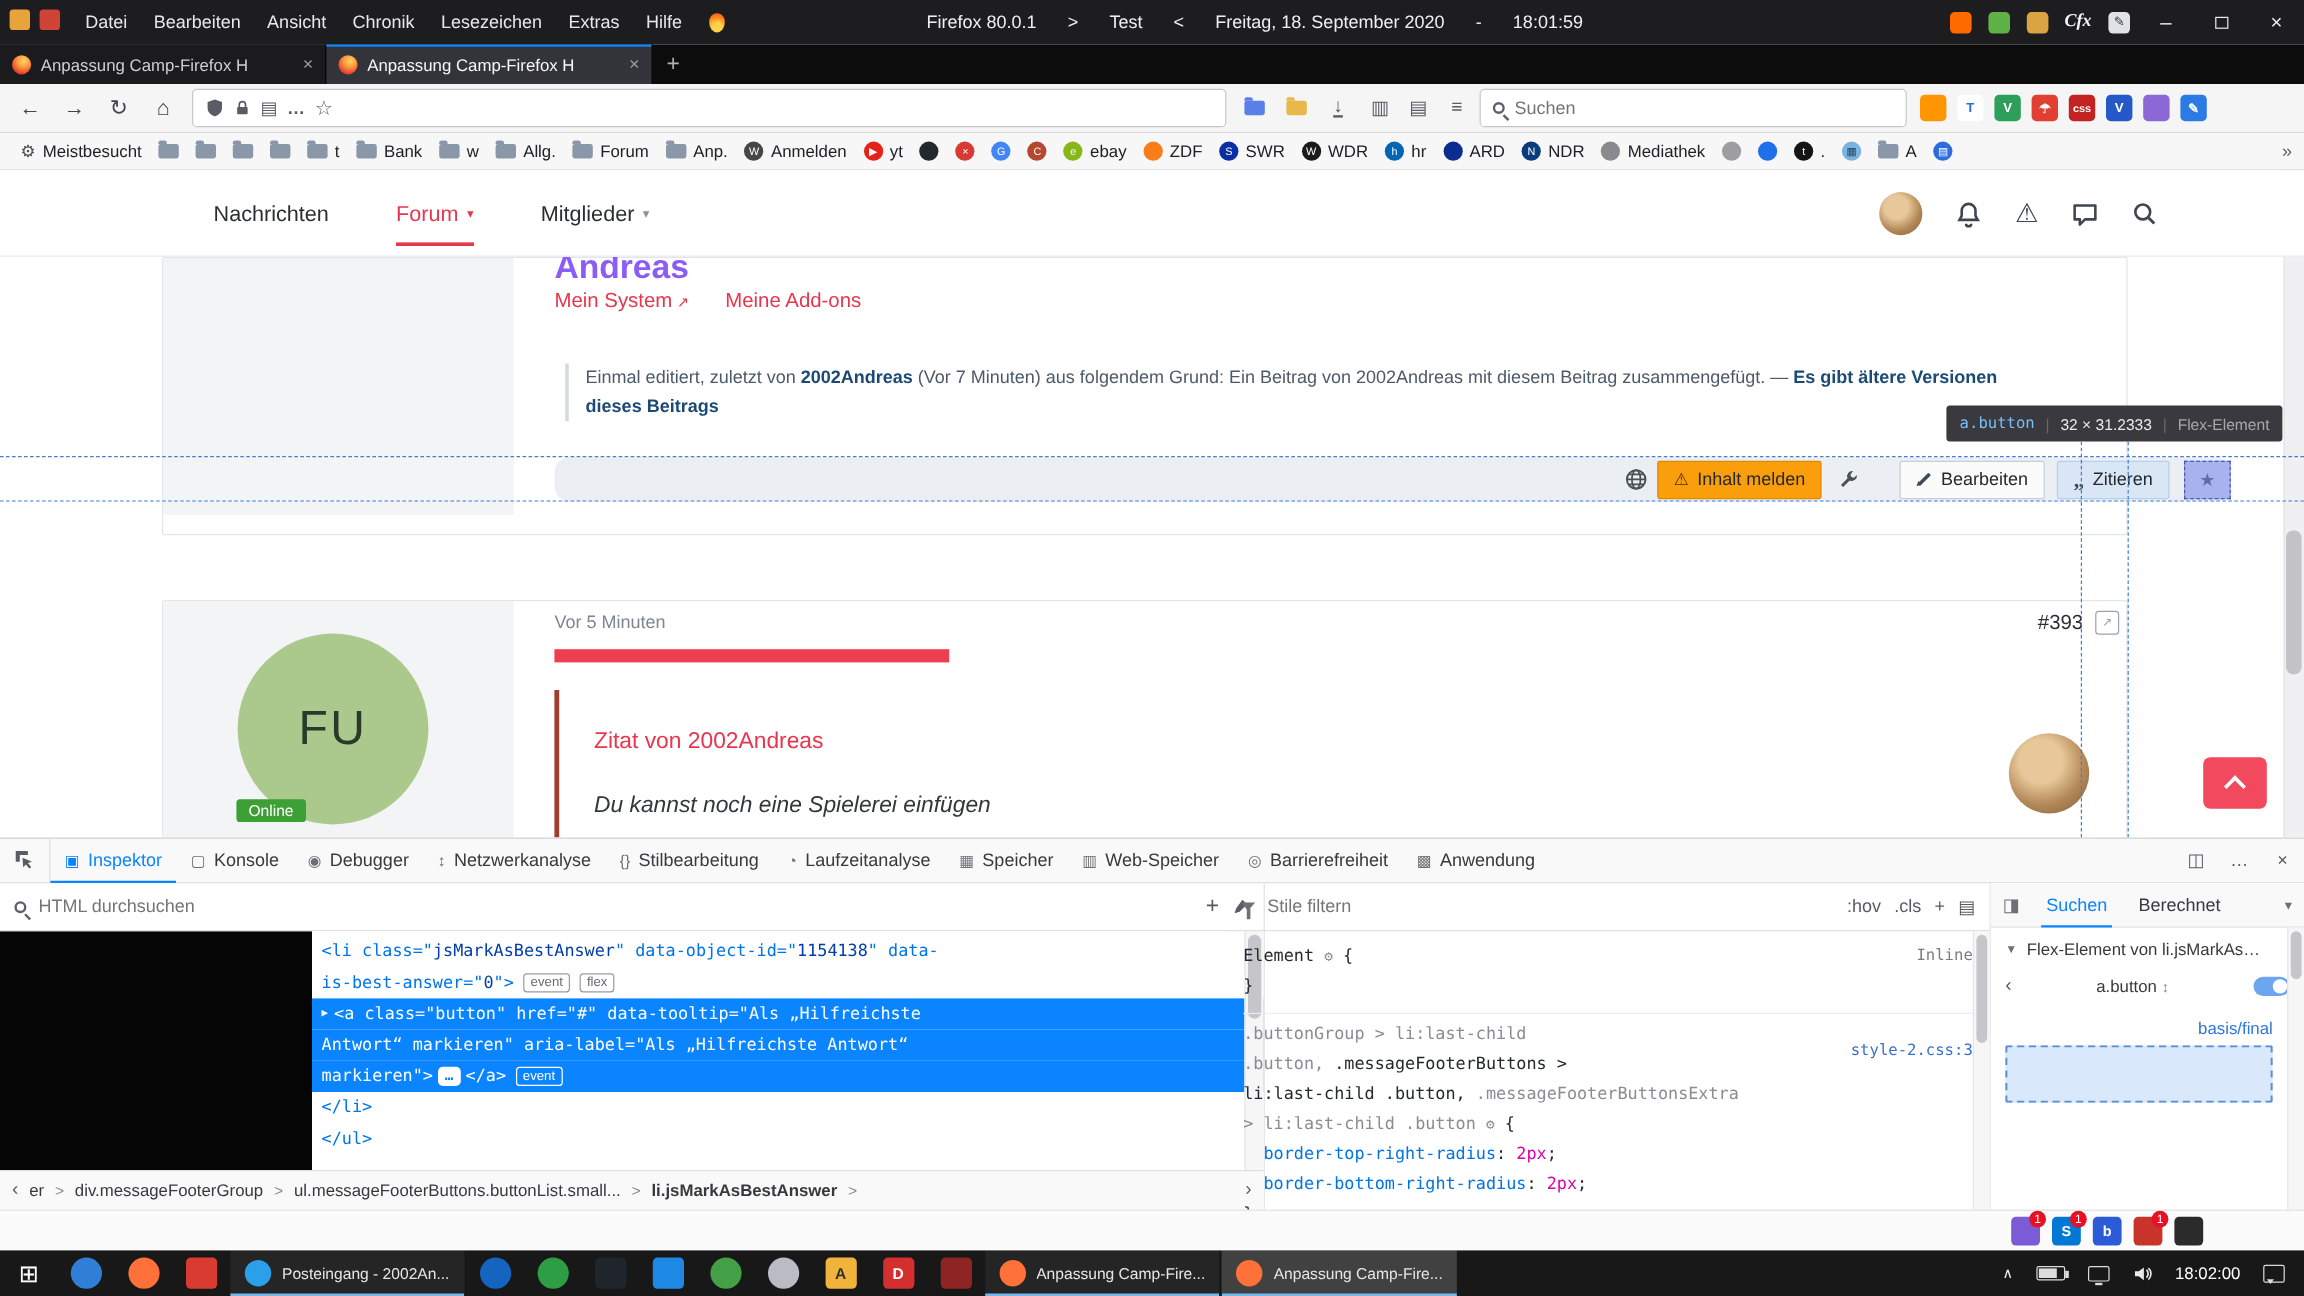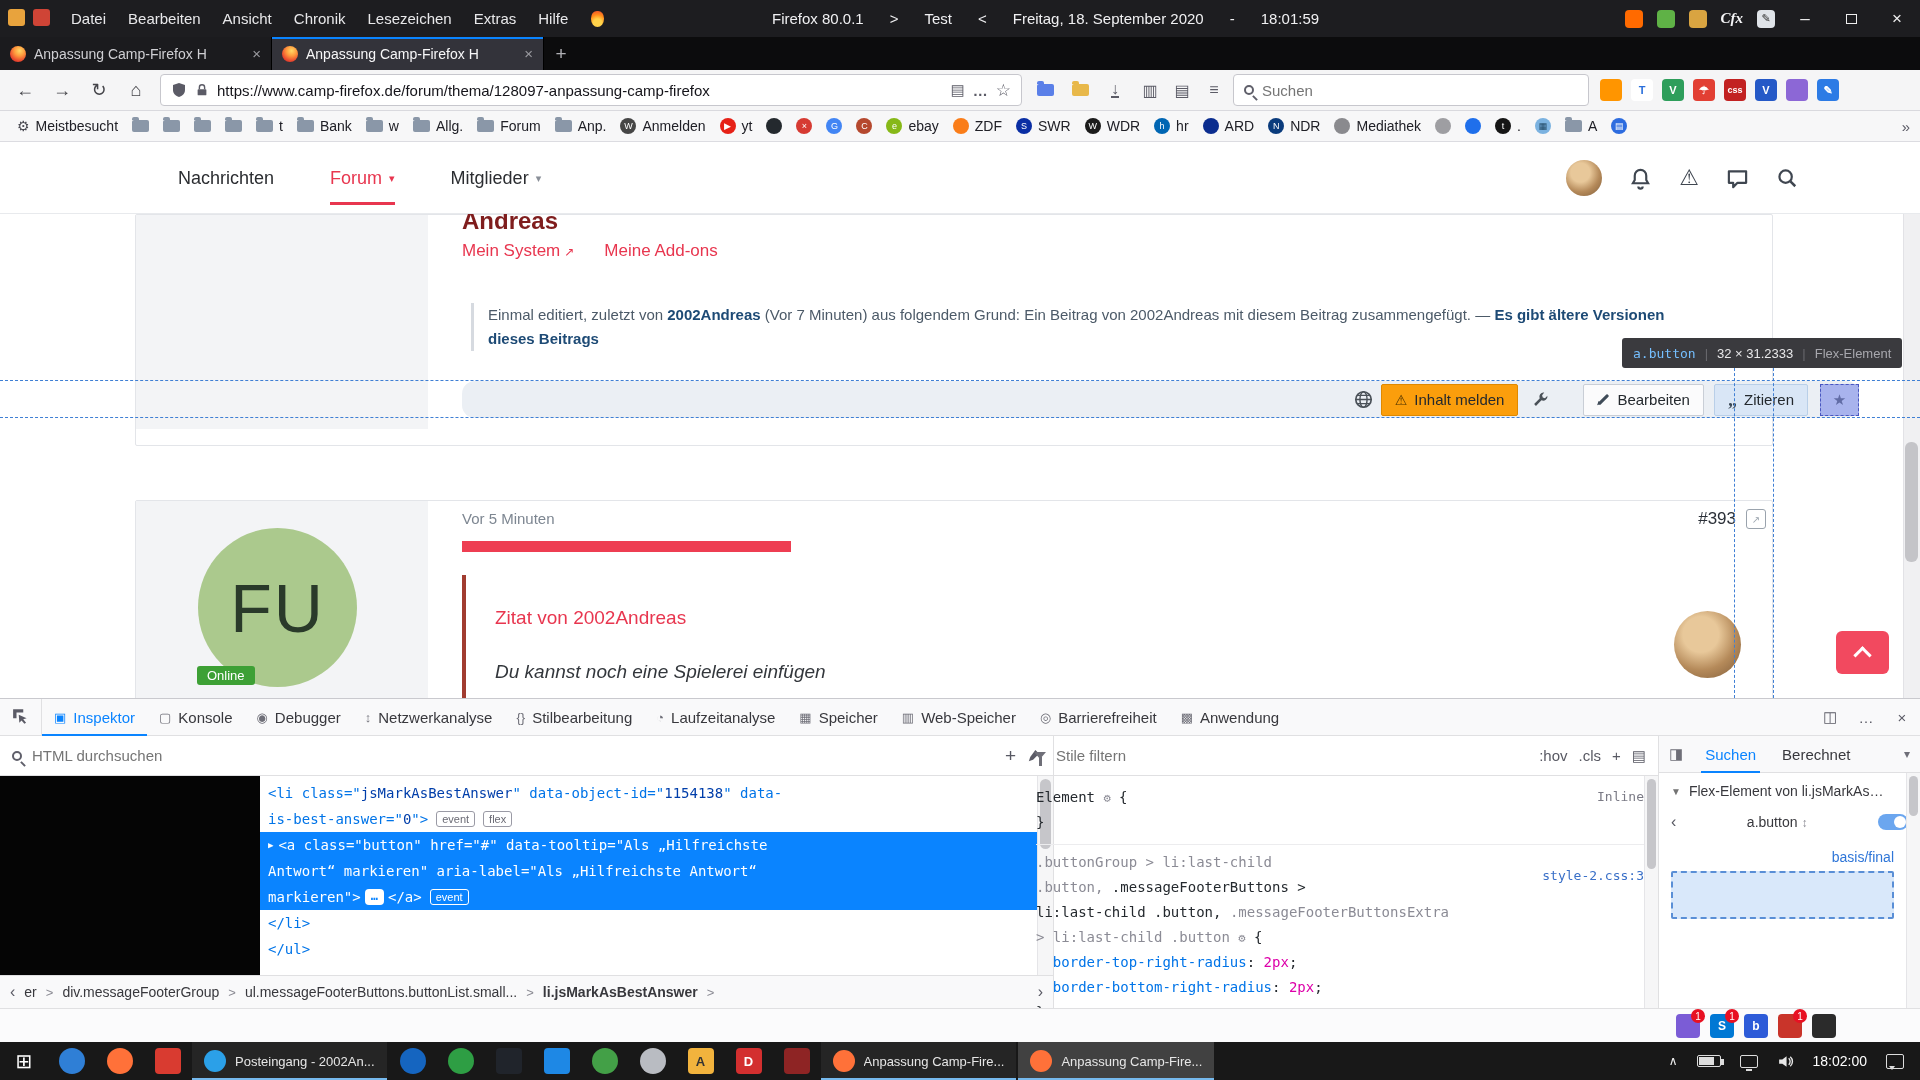--- a/index.html
+++ b/index.html
@@ -69,21 +69,21 @@
   #fh-icons{position:absolute;right:122px;top:0;height:72px;display:flex;align-items:center;gap:27px;}
   .fh-avatar{width:36px;height:36px;border-radius:50%;background:radial-gradient(circle at 40% 35%,#e8c89a 0 30%,#b58a5a 60%,#7c5a38 100%);}
   .icon-warn::before{content:"⚠";font-size:22px;color:#3f4650;}
 
   .post-card{position:absolute;left:135px;width:1638px;background:#fff;border:1px solid #e3e5e9;border-radius:2px;}
   #post1{top:72px;height:232px;}
   #post2{top:358px;height:260px;}
   .sidebar{position:absolute;left:0;top:0;width:292px;background:#f3f4f6;}
   #post1 .sidebar{height:214px;}
   #post2 .sidebar{height:100%;}
-  #p1-author{position:absolute;left:326px;top:-8px;font-size:24px;font-weight:600;color:#7f1d1d;}
+  #p1-author{position:absolute;left:326px;top:-8px;font-size:28px;font-weight:600;color:#8b5cf6;}
   #p1-links{position:absolute;left:326px;top:26px;display:flex;gap:30px;font-size:17px;color:#e8364f;}
   .ext-arrow{font-size:12px;margin-left:4px;color:#e8364f;}
   #edit-note{position:absolute;left:335px;top:88px;width:1210px;font-size:15px;line-height:24px;color:#4c5a68;border-left:3px solid #d6dae0;padding-left:14px;}
   #edit-note .enl{color:#1d4a75;font-weight:600;}
   #footer-row{position:absolute;left:326px;top:166px;width:1397px;height:37px;background:#ebeff4;border-radius:13px;display:flex;align-items:center;}
   .fr-spacer{flex:1;}
   .fr-ic{margin:0 8px;display:flex;align-items:center;}
   .pbtn{height:32px;display:flex;align-items:center;gap:7px;padding:0 13px;border-radius:2px;font-size:15px;color:#24292e;border:1px solid transparent;}
   .pbtn-report{background:#fb9e0c;border-color:#e08900;margin-right:6px;}
   .icon-warn-sm::before{content:"⚠";font-size:14px;color:#4a3000;}
@@ -94,21 +94,21 @@
   .quote-glyph{font-weight:bold;font-size:18px;line-height:10px;color:#3a4754;font-family:"Liberation Serif",serif;}
   .star-wrap{position:relative;margin-left:12px;}
   .pbtn-star{width:39px;justify-content:center;padding:0;background:#d9e6f6;border-color:#b9cfe8;}
   .star-glyph::before{content:"★";font-size:15px;color:#3d4a59;}
   #hl-overlay{position:absolute;inset:0;background:rgba(128,136,230,.55);border:1px dashed #4956c0;}
 
   #p2-time{position:absolute;left:326px;top:9px;font-size:15px;color:#7d8691;}
   #p2-num{position:absolute;right:36px;top:8px;font-size:17px;color:#2b3038;}
   #p2-share{position:absolute;right:6px;top:8px;width:20px;height:20px;border:1px solid #9aa3ad;border-radius:3px;display:flex;align-items:center;justify-content:center;font-size:10px;color:#9aa3ad;}
   #p2-redbar{position:absolute;left:326px;top:40px;width:329px;height:11px;background:#ee3e52;}
-  #p2-avatar{position:absolute;left:62px;top:27px;width:159px;height:159px;border-radius:50%;background:#abc98d;display:flex;align-items:center;justify-content:center;font-size:68px;color:#2a3a2a;letter-spacing:2px;}
+  #p2-avatar{position:absolute;left:62px;top:27px;width:159px;height:159px;border-radius:50%;background:#abc98d;display:flex;align-items:center;justify-content:center;font-size:40px;color:#2a3a2a;letter-spacing:2px;}
   #p2-online{position:absolute;left:61px;top:165px;background:#3da035;color:#fff;font-size:13px;padding:2px 10px;border-radius:3px;}
   #p2-quote-border{position:absolute;left:326px;top:74px;width:4px;height:186px;background:#a13c30;}
   #p2-qtitle{position:absolute;left:359px;top:106px;font-size:19px;color:#e8364f;}
   #p2-qtext{position:absolute;left:359px;top:160px;font-size:19px;font-style:italic;color:#33373c;}
   #p2-cat{position:absolute;left:1538px;top:110px;width:67px;height:67px;border-radius:50%;background:radial-gradient(circle at 40% 35%,#e8c89a 0 30%,#b58a5a 60%,#7c5a38 100%);}
 
   #page-scrollbar{position:absolute;right:0;top:0;width:17px;height:556px;background:#f0f0f2;border-left:1px solid #e2e2e6;}
   #page-thumb{position:absolute;right:2px;top:300px;width:13px;height:120px;background:#c4c4c8;border-radius:6px;}
   #scrolltop{position:absolute;left:1836px;top:489px;width:53px;height:43px;background:#f2495f;border-radius:6px;display:flex;align-items:center;justify-content:center;z-index:12;}
   .chev-up{width:13px;height:13px;border-top:3px solid #fff;border-left:3px solid #fff;transform:rotate(45deg) translate(2px,2px);}
@@ -285,21 +285,20 @@
   <span class="nav-btn icon-reload"></span>
   <span class="nav-btn icon-home"></span>
   <div id="urlbar">
     <svg viewBox="0 0 16 16" width="16" height="16">
         <path d="M8 1l6 2v5c0 3.5-2.7 6-6 7-3.3-1-6-3.5-6-7V3z" fill="#5b5b66"></path>
       </svg>
     <svg viewBox="0 0 16 16" width="14" height="14">
         <rect x="3" y="7" width="10" height="7" rx="1" fill="#5b5b66"></rect>
         <path d="M5 7V5a3 3 0 0 1 6 0v2" fill="none" stroke="#5b5b66" stroke-width="1.6"></path>
       </svg>
-    <span class="url-text">https://www.camp-firefox.de/forum/thema/128097-anpassung-camp-firefox</span>
     <span class="url-ic icon-reader"></span>
     <span class="url-ic icon-more"></span>
     <span class="url-ic icon-star"></span>
   </div>
   <span class="tbico">
       <span class="mini-folder" style="background:#5a7fe8;"></span>
     </span>
   <span class="tbico">
       <span class="mini-folder" style="background:#e8b84a;"></span>
     </span>

